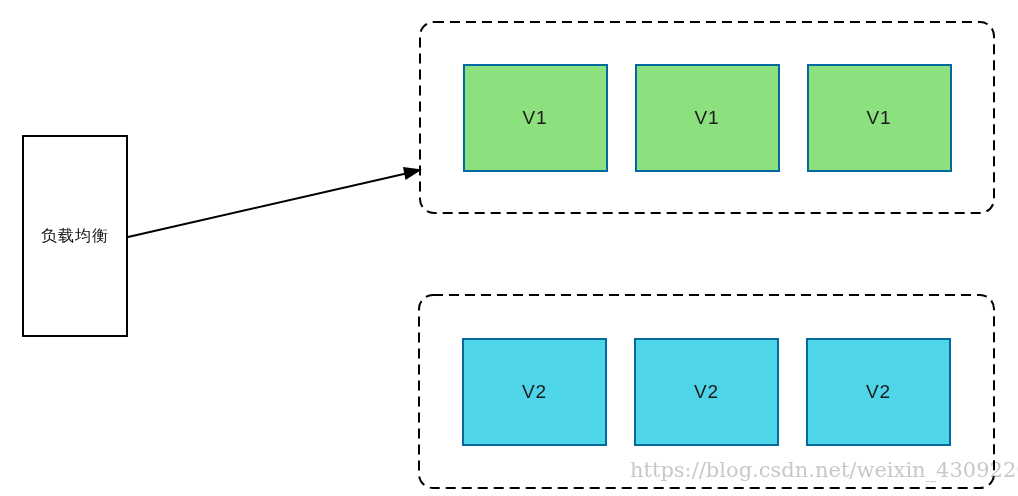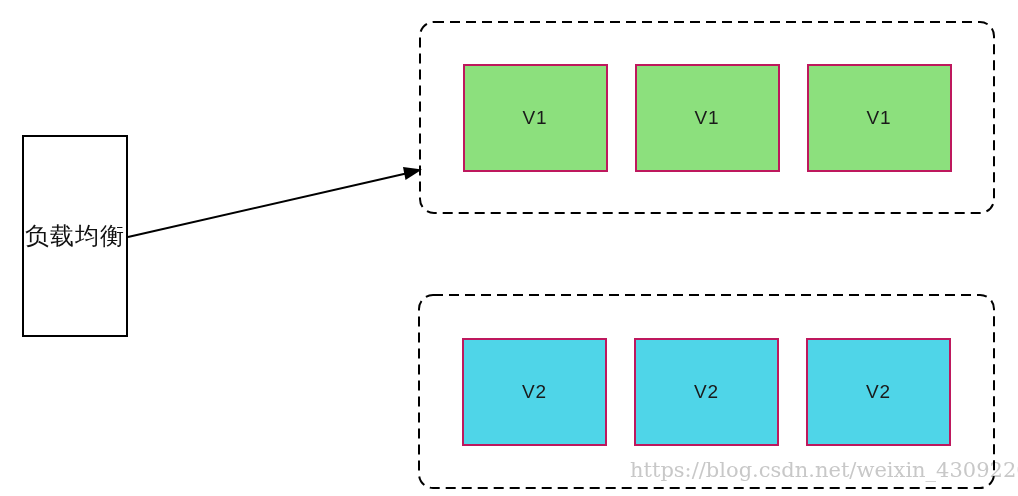--- a/index.html
+++ b/index.html
@@ -24,21 +24,21 @@
     width: 106px;
     height: 202px;
     box-sizing: border-box;
     border: 2px solid #000;
     background: #ffffff;
     display: flex;
     align-items: center;
     justify-content: center;
   }
   .lb-box span {
-    font-size: 24px;
+    font-size: 16px;
     color: #111111;
     white-space: nowrap;
     letter-spacing: 1px;
   }
 
   
   .arrow-layer {
     position: absolute;
     left: 0;
     top: 0;
@@ -73,21 +73,21 @@
     left: 0;
     top: 0;
     width: 100%;
     height: 100%;
   }
   .node {
     position: relative;
     width: 145px;
     height: 108px;
     box-sizing: border-box;
-    border: 2px solid #be185d;
+    border: 2px solid #0369a1;
     display: flex;
     align-items: center;
     justify-content: center;
     font-size: 19px;
     color: #1a1a1a;
     letter-spacing: 1px;
   }
 
   
   .watermark {

